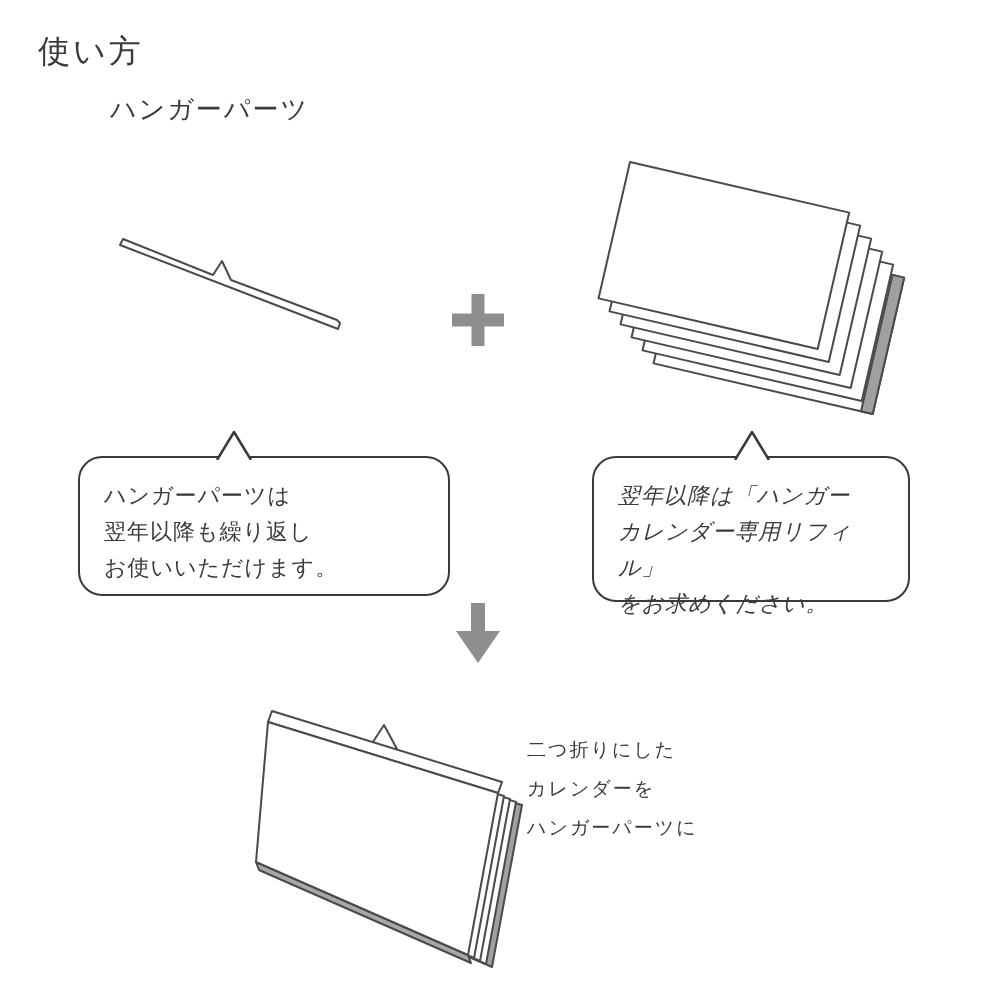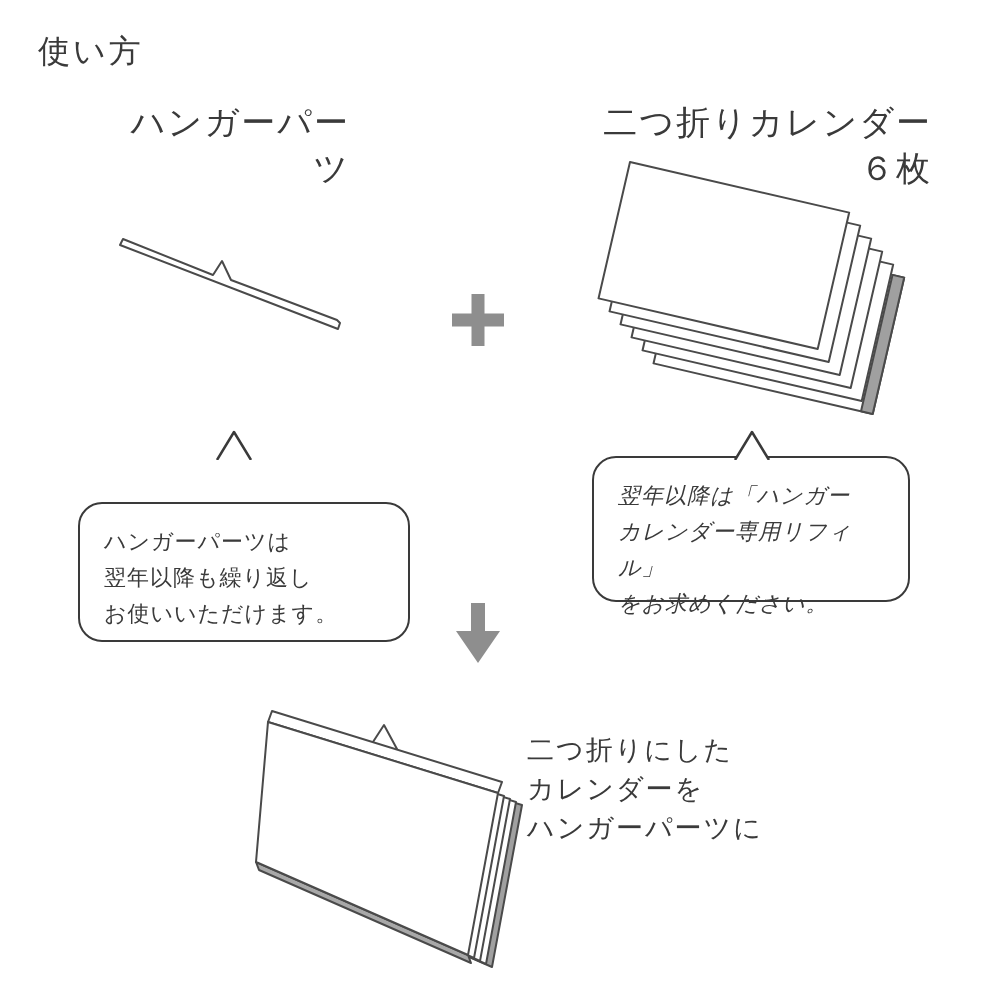--- a/index.html
+++ b/index.html
@@ -12,68 +12,67 @@
     overflow:hidden;
   }
   .abs{position:absolute;}
   .title{
     left:38px;top:30px;
     font-size:32px;
     font-weight:500;
     letter-spacing:3px;
   }
   .part-label{
-    top:100px;
-    font-size:34px;
+    top:92px;
+    font-size:26px;
     letter-spacing:2px;
-    text-align:right;
+    text-align:left;
   }
   .label-left{left:110px;width:240px;}
   .label-right{left:587px;width:345px;}
 
   .illu{display:block;}
   .illu path,.illu rect{stroke:#4a4a4a;stroke-width:2;stroke-linejoin:round;stroke-linecap:round;}
 
   .bubble{
     border:2px solid #3a3a3a;
     border-radius:24px;
     background:#ffffff;
     box-sizing:border-box;
   }
-  .bubble-left{left:78px;top:456px;width:332px;height:140px;margin-top:46px;}
+  .bubble-left{left:78px;top:456px;width:372px;height:140px;}
   .bubble-right{left:592px;top:456px;width:318px;height:146px;font-style:italic;}
   .bubble-text{
     padding:20px 20px 0 24px;
     font-size:22px;
     line-height:36px;
     letter-spacing:1px;
   }
   .pointer{position:absolute;z-index:5;}
   .pointer-left{left:214px;top:429px;}
   .pointer-right{left:732px;top:429px;}
 
   .plus-wrap{left:448px;top:290px;}
   .arrow-wrap{left:456px;top:603px;}
 
   .result-text{
     left:527px;top:730px;
-    font-size:27px;
+    font-size:19px;
     line-height:39px;
     letter-spacing:2px;
   }
 </style>
 </head>
 <body>
 
 <div id="page">
 
   <div class="abs title">使い方</div>
 
   <div class="abs part-label label-left">ハンガーパーツ</div>
-  <div class="abs part-label label-right">二つ折りカレンダー６枚</div>
 
   <svg class="abs illu" style="left:110px;top:225px;" width="240" height="120" viewBox="0 0 240 120">
     <path d="M10,20 L13,14 L103,50 L112,36 L121,55 L227,95 L230,98 L228,104 L10,20 Z" fill="#ffffff"></path>
   </svg>
 
   <svg class="abs plus-wrap" width="60" height="60" viewBox="0 0 60 60">
     <path d="M30,4 L30,56 M4,30 L56,30" stroke="#8e8e8e" stroke-width="13" fill="none"></path>
   </svg>
 
   <svg class="abs illu" style="left:585px;top:140px;" width="360" height="300" viewBox="0 0 360 300">

